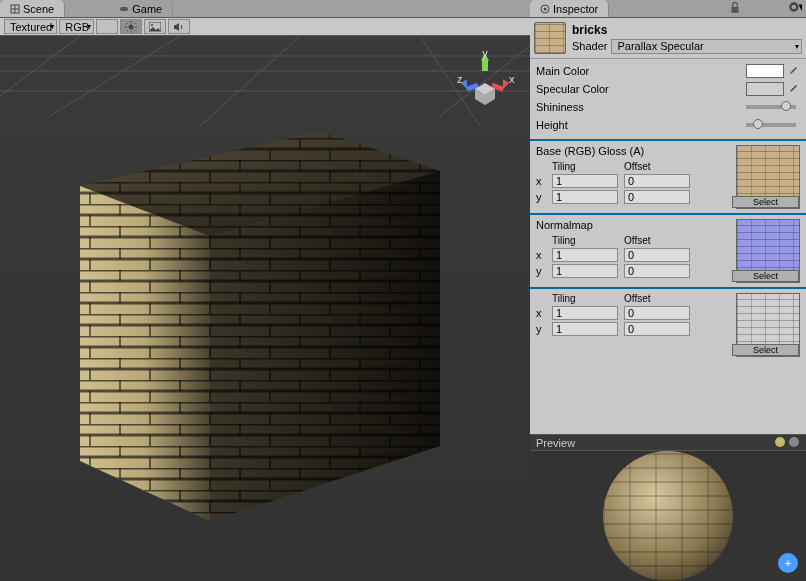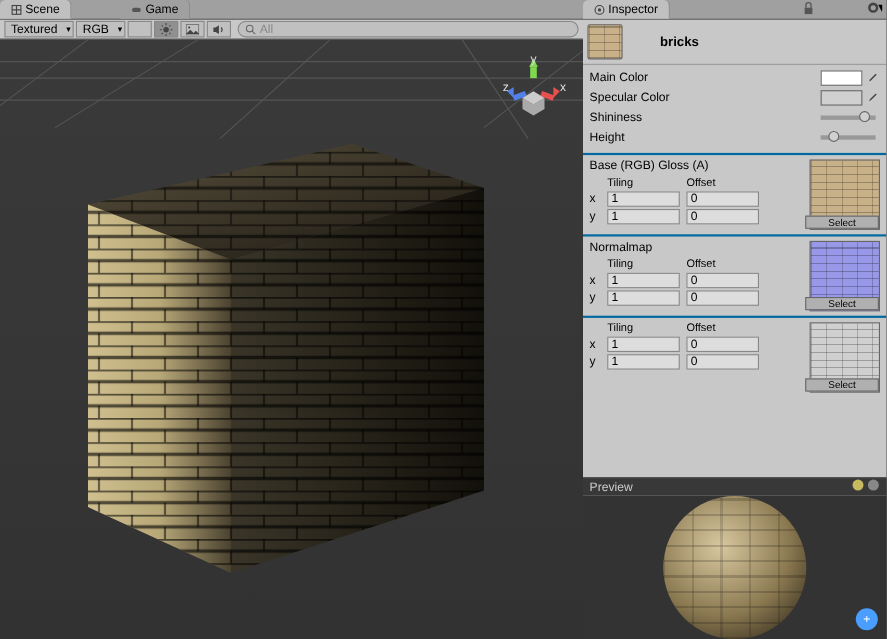--- a/index.html
+++ b/index.html
@@ -7,38 +7,38 @@
 
 .left-panel { width: 530px; height: 581px; display: flex; flex-direction: column; background: #383838; }
 .right-panel { width: 276px; height: 581px; display: flex; flex-direction: column; }
 
 .tab-bar { display: flex; height: 18px; background: #a0a0a0; border-bottom: 1px solid #555; gap: 42px; }
 .tab { padding: 2px 10px; background: #c0c0c0; border-right: 1px solid #888; border-top-left-radius: 5px; border-top-right-radius: 5px; margin-right: 2px; display: flex; align-items: center; gap: 3px; cursor: pointer; }
 .tab.inactive { background: #a0a0a0; }
 .tab-icon { width: 10px; height: 10px; display: inline-block; }
 
 .toolbar { display: flex; height: 18px; background: #c8c8c8; border-bottom: 1px solid #555; align-items: center; gap: 2px; padding: 0 4px; }
-.dropdown { background: #c0c0c0; border: 1px solid #888; padding: 1px 14px 1px 5px; height: 15px; display: flex; align-items: center; position: relative; cursor: pointer; }
+.dropdown { background: #c0c0c0; border: 1px solid #888; padding: 1px 4px 1px 5px; height: 15px; display: flex; align-items: center; position: relative; cursor: pointer; }
 .dropdown::after { content: "▾"; position: absolute; right: 2px; font-size: 8px; }
 .tool-btn { width: 22px; height: 15px; background: #c0c0c0; border: 1px solid #888; display: flex; align-items: center; justify-content: center; cursor: pointer; }
 .tool-btn.active { background: #909090; }
 .search-box { flex: 1; height: 15px; background: #c0c0c0; border: 1px solid #888; border-radius: 8px; padding: 0 6px; display: flex; align-items: center; margin-left: 4px; }
 
 .viewport { flex: 1; background: linear-gradient(#3a3a3a, #323232); position: relative; overflow: hidden; }
 .grid { position: absolute; width: 100%; height: 100%; }
 .grid line { stroke: #555; stroke-width: 1; }
 
 .gizmo { position: absolute; top: 15px; right: 15px; width: 60px; height: 60px; }
 
 .cube { position: absolute; top: 80px; left: 40px; width: 430px; height: 410px; }
 
 .inspector { flex: 1; background: #c8c8c8; display: flex; flex-direction: column; overflow: hidden; }
 .inspector-header { display: flex; align-items: center; padding: 4px; gap: 6px; border-bottom: 1px solid #999; }
 .mat-icon { width: 32px; height: 32px; background: linear-gradient(#b8a078, #988058); border: 1px solid #666; border-radius: 2px; }
-.mat-info { flex: 1; margin-left: 28px; }
+.mat-info { flex: 1; }
 .mat-name { font-weight: bold; font-size: 12px; }
 .shader-row { display: flex; align-items: center; gap: 4px; margin-top: 2px; }
 
 .prop-section { padding: 4px 6px; }
 .prop-row { display: flex; align-items: center; height: 16px; margin-bottom: 2px; }
 .prop-label { flex: 1; }
 .color-swatch { width: 38px; height: 14px; background: #fff; border: 1px solid #666; margin-right: 2px; }
 .eyedrop { width: 14px; height: 14px; display: flex; align-items: center; justify-content: center; cursor: pointer; }
 .slider { flex: 0 0 50px; height: 4px; background: #999; position: relative; margin-right: 4px; }
 .slider-thumb { position: absolute; width: 10px; height: 10px; background: #d0d0d0; border: 1px solid #666; border-radius: 50%; top: -4px; }
@@ -121,27 +121,20 @@
           <rect x="0" y="0" width="12" height="10" fill="none" stroke="#444"></rect>
           <circle cx="3" cy="3" r="1" fill="#444"></circle>
           <path d="M0 9 L4 5 L7 8 L9 6 L12 9 Z" fill="#444"></path>
         </svg>
     </div>
     <div class="tool-btn">
       <svg width="12" height="10" viewBox="0 0 12 10">
           <path d="M1 3 L3 3 L6 1 L6 9 L3 7 L1 7 Z" fill="#444"></path>
           <path d="M8 3 Q10 5 8 7" fill="none" stroke="#444"></path>
         </svg>
-    </div>
-    <div class="search-box">
-      <svg width="10" height="10" viewBox="0 0 10 10">
-          <circle cx="4" cy="4" r="3" fill="none" stroke="#666"></circle>
-          <line x1="6" y1="6" x2="9" y2="9" stroke="#666"></line>
-        </svg>
-      <span style="color:#888;margin-left:3px">All</span>
     </div>
   </div>
 
   <div class="viewport">
     <svg class="grid">
       <line x1="0" y1="20" x2="530" y2="20"></line>
         <line x1="0" y1="35" x2="530" y2="35"></line>
         <line x1="0" y1="55" x2="530" y2="55"></line>
       <line x1="80" y1="0" x2="0" y2="60"></line>
         <line x1="180" y1="0" x2="50" y2="80"></line>
@@ -223,20 +216,26 @@
           <text x="9" y="9" font-size="6">▾</text>
         </svg>
     </span>
   </div>
 
   <div class="inspector">
     <div class="inspector-header">
       <div class="mat-icon brick-fill brick-tan"></div>
       <div class="mat-info">
         <div class="mat-name">bricks</div>
+        <div class="shader-row">
+          <span>Shader</span>
+          <div class="dropdown" style="flex:1">
+              <span>Parallax Specular</span>
+            </div>
+        </div>
       </div>
     </div>
 
     <div class="prop-section">
       <div class="prop-row">
         <span class="prop-label">Main Color</span>
         <div class="color-swatch"></div>
         <span class="eyedrop">
             <svg width="10" height="10" viewBox="0 0 10 10">
               <path d="M8 1 L9 2 L4 7 L2 8 L3 6 Z" fill="#444"></path>

